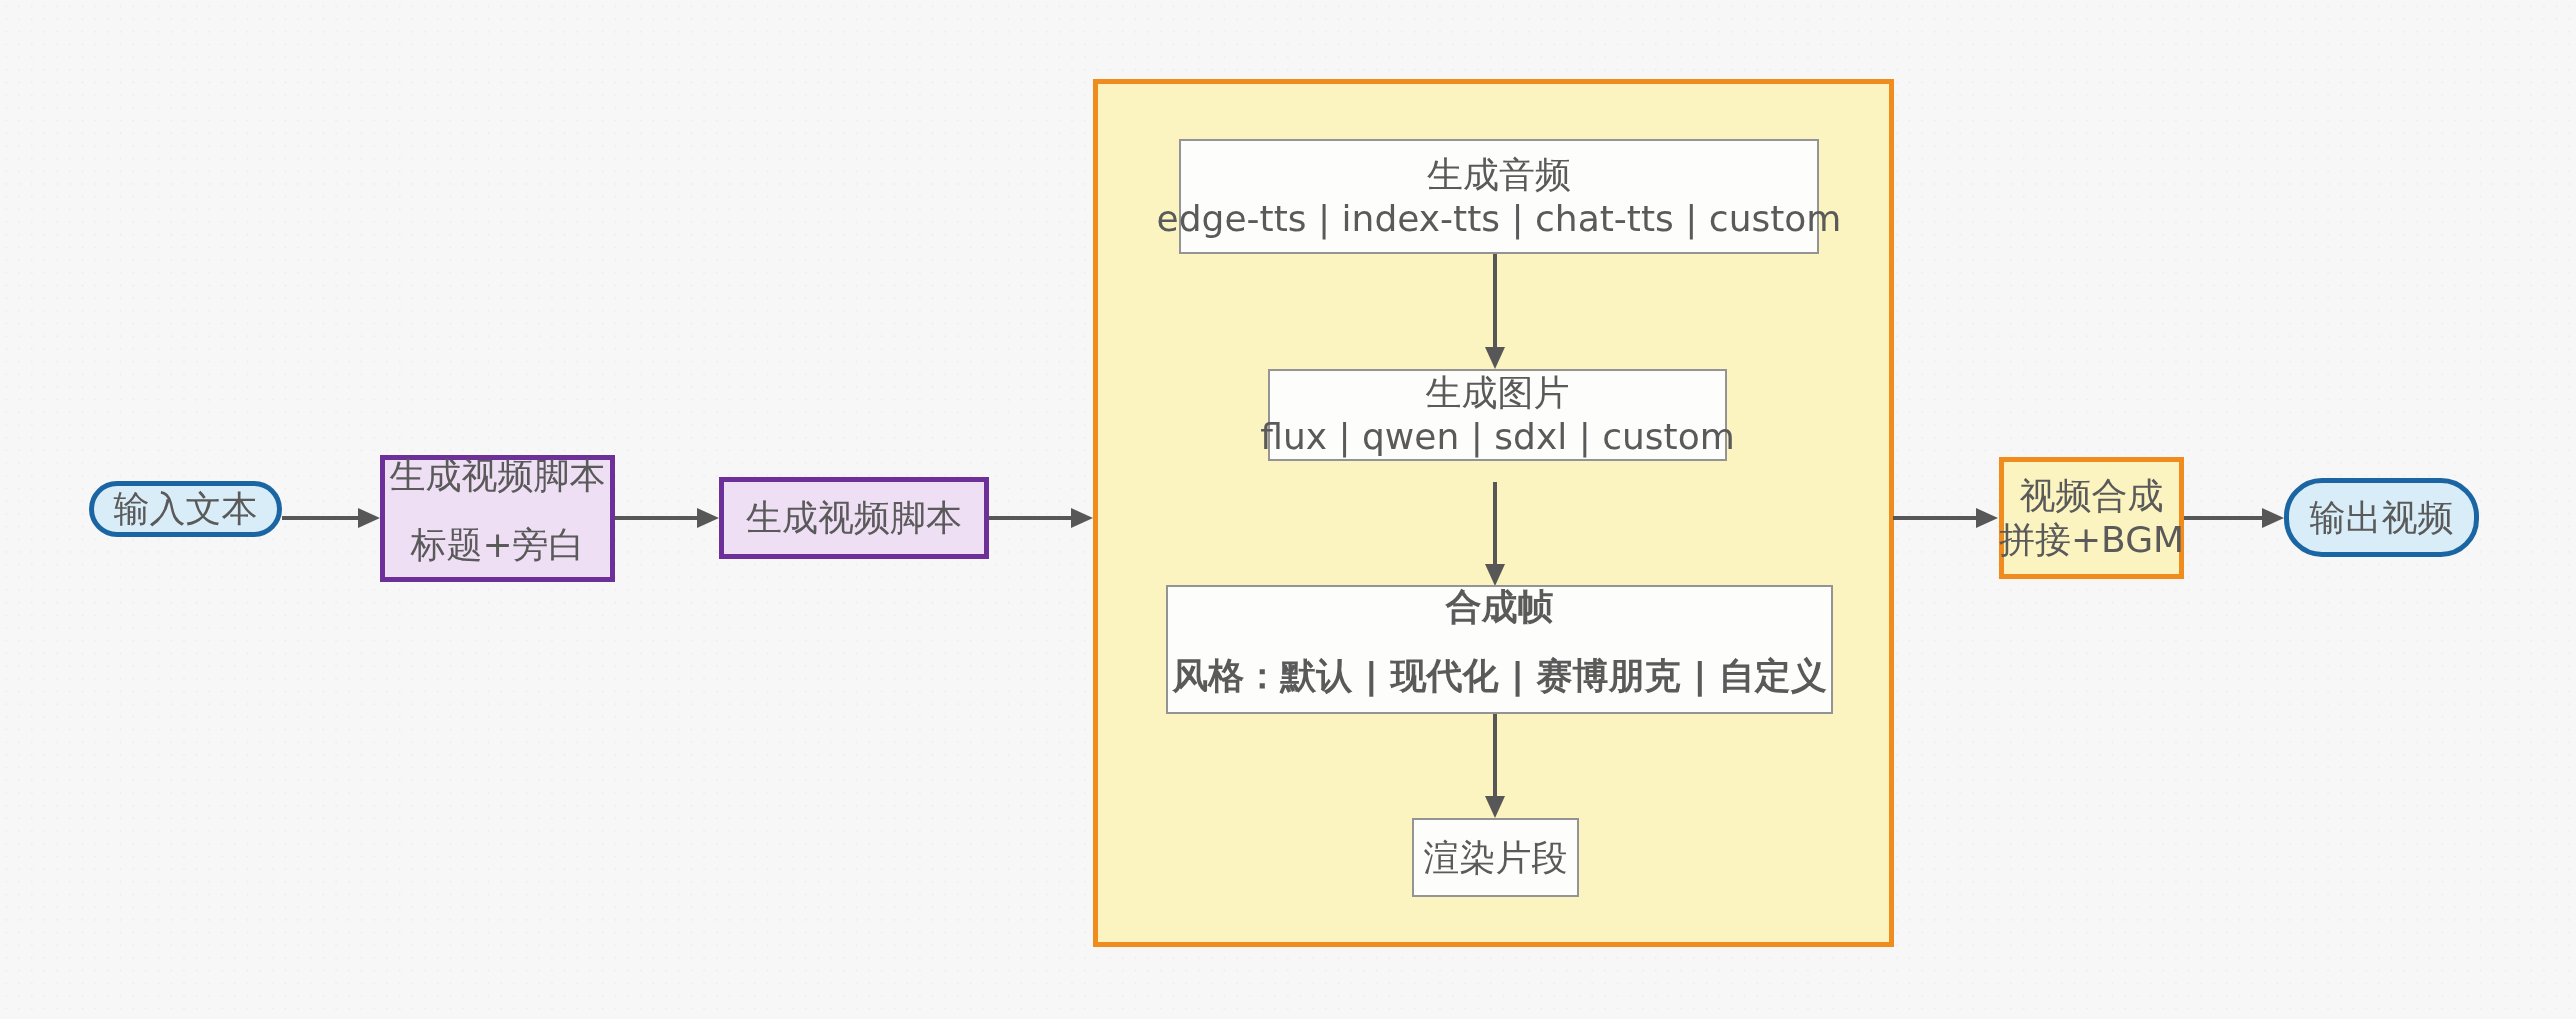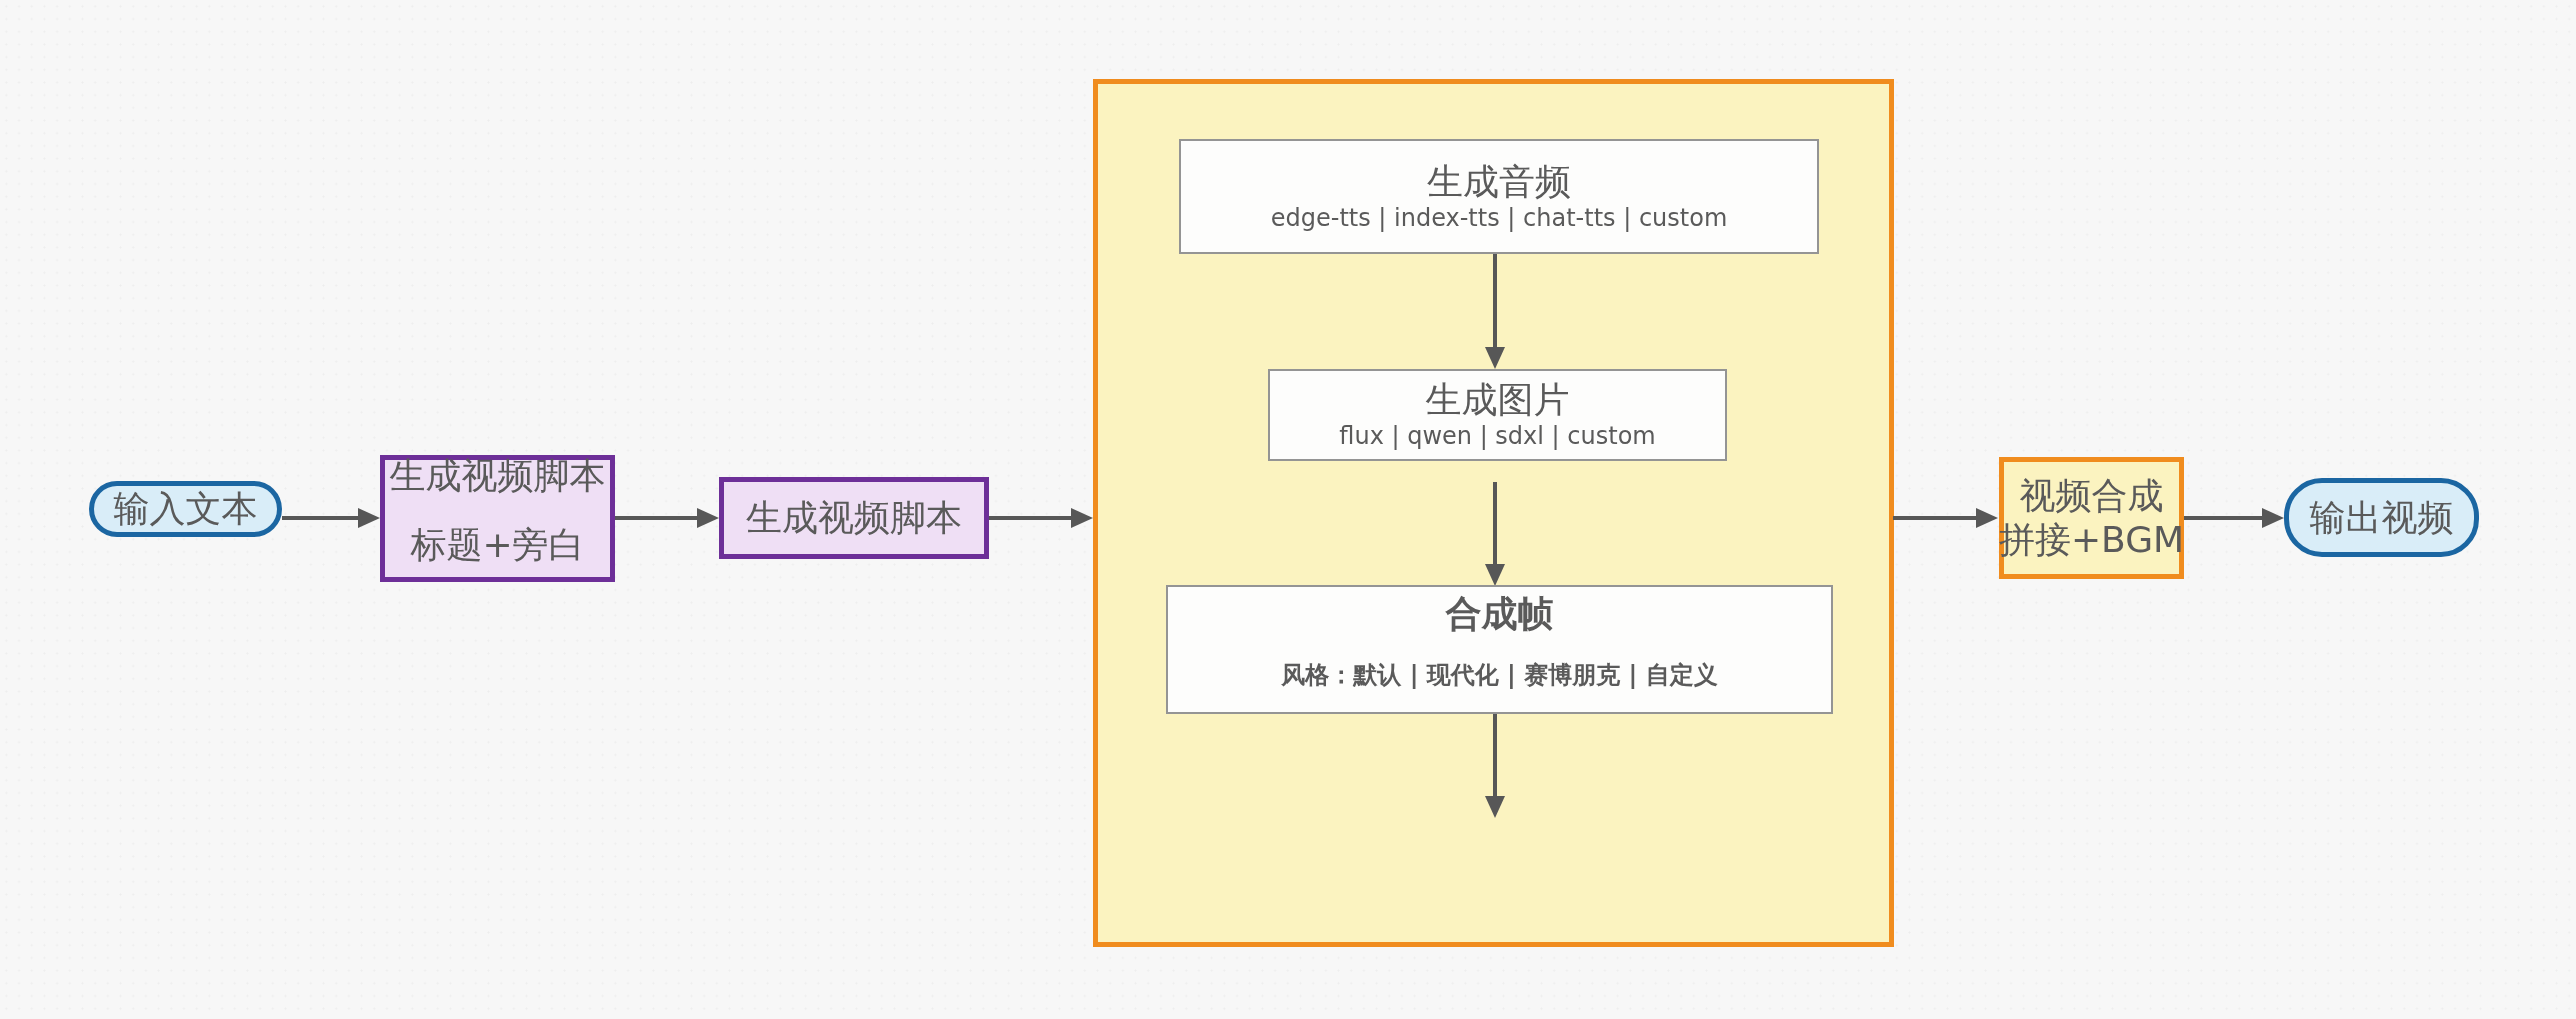--- a/index.html
+++ b/index.html
@@ -50,21 +50,21 @@
   }
   .compose {
     background: #fbf3c0;
     border: 5.5px solid #f08c1e;
   }
   
   .task {
     background: #fdfdfc;
     border: 2.7px solid #949494;
   }
-  .task .subtitle { font-size: 24px; }
+  .task .subtitle { font-size: 36px; }
   .lifted { padding-bottom: 16.4px; gap: 25px; }
 
   
   #n-input   { left: 89px;   top: 481px; width: 193px; height: 56px; }
   #n-script  { left: 380px;  top: 455px; width: 235px; height: 127px; }
   #n-prompt  { left: 719px;  top: 477px; width: 270px; height: 82px; }
   #n-stage   { left: 1093px; top: 79px;  width: 801px; height: 868px; }
   #n-audio   { left: 1179px; top: 139px; width: 640px; height: 115px; }
   #n-image   { left: 1268px; top: 369px; width: 459px; height: 92px; }
   #n-frames  { left: 1166px; top: 585px; width: 667px; height: 129px; font-weight: bold; }
@@ -157,20 +157,23 @@
   <div class="node task lifted" id="n-frames">
     <div class="title">合成帧</div>
     <div class="subtitle">风格：默认 | 现代化 | 赛博朋克 | 自定义</div>
   </div>
 
   <div class="arrow arrow-v" id="a-v3">
     <span class="shaft"></span>
     <span class="head"></span>
   </div>
 
+  <div class="node task" id="n-render">
+    <span>渲染片段</span>
+  </div>
 
   <div class="arrow arrow-h" id="a-h4">
     <span class="shaft"></span>
     <span class="head"></span>
   </div>
 
   <div class="node compose" id="n-compose">
     <div>视频合成</div>
     <div>拼接+BGM</div>
   </div>

